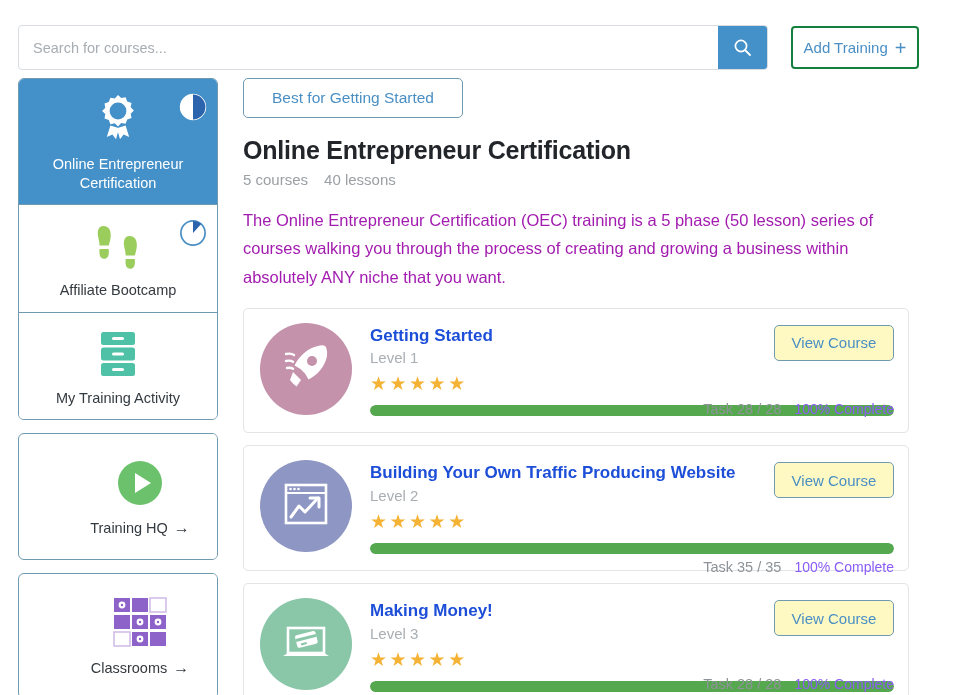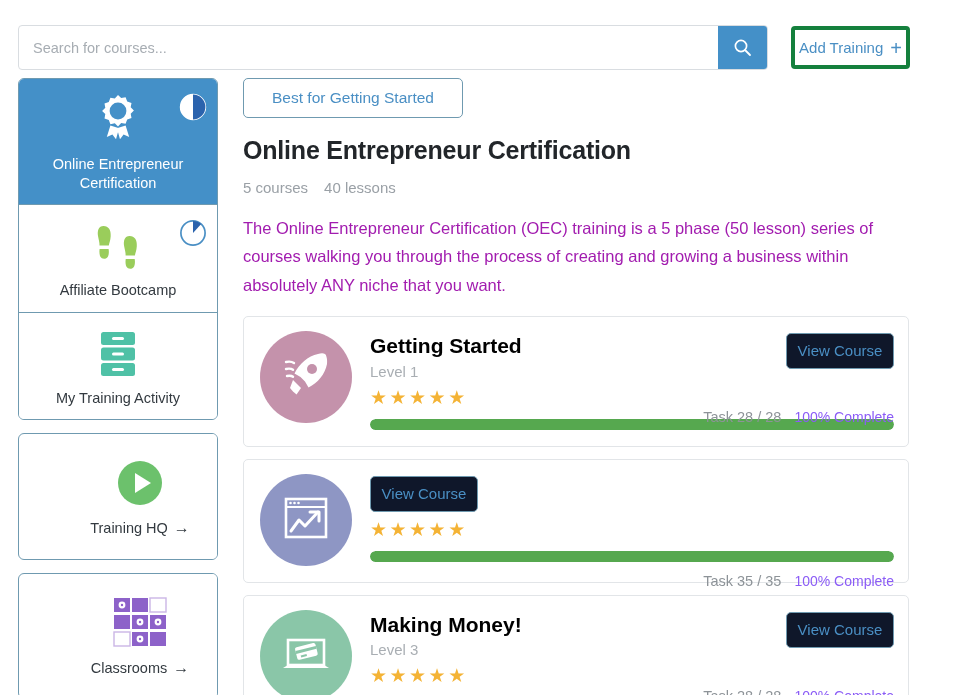--- a/index.html
+++ b/index.html
@@ -13,22 +13,22 @@
   
   .topbar{position:absolute;left:0;top:8px;width:953px;height:72px;display:flex;align-items:center;}
   .search-wrap{position:absolute;left:18px;top:17px;width:750px;height:45px;display:flex;
     border:1px solid #d9dde1;border-radius:4px;background:#fff;box-sizing:border-box;overflow:hidden;}
   .search-input{flex:1;border:0;outline:none;padding:0 14px;font-size:14.5px;color:#3a3a3a;
     font-family:"Liberation Sans","DejaVu Sans",sans-serif;background:transparent;}
   .search-input::placeholder{color:#a7adb3;}
   .search-btn{width:49px;background:#4490c8;display:flex;align-items:center;justify-content:center;
     border:0;cursor:pointer;}
   .search-btn svg{display:block;}
-  .add-training{position:absolute;left:791px;top:18px;width:119px;height:43px;
-    border:4px solid #15803d;border-radius:4px;background:#fff;color:#4a8fc4;
+  .add-training{position:absolute;left:791px;top:18px;width:128px;height:43px;
+    border:2px solid #15803d;border-radius:4px;background:#fff;color:#4a8fc4;
     font-size:15px;display:flex;align-items:center;justify-content:center;gap:7px;cursor:pointer;
     font-family:"Liberation Sans","DejaVu Sans",sans-serif;box-sizing:border-box;}
   .add-training .plus{font-size:20px;line-height:1;color:#4a8fc4;font-weight:400;}
 
   
   .sidebar{position:absolute;left:18px;top:78px;width:200px;}
   .side-group{border:1px solid #6f9ab0;border-radius:6px;overflow:hidden;background:#fff;}
   .side-group + .side-group{margin-top:13px;padding-left:44px;}
   .side-item{position:relative;background:#fff;border-bottom:1px solid #6f9ab0;
     padding:14px 8px 12px;text-align:center;cursor:pointer;box-sizing:border-box;}
@@ -42,35 +42,35 @@
     width:0;height:0;border-top:13px solid transparent;border-bottom:13px solid transparent;
     border-left:13px solid #4490c8;}
   .arrow-txt{margin-left:6px;font-size:16px;}
 
   
   .main{position:absolute;left:243px;top:78px;width:700px;}
   .tag-btn{display:inline-flex;align-items:center;justify-content:center;height:40px;padding:0 28px;
     border:1px solid #6f9ab0;border-radius:5px;background:#fff;color:#4a8fc4;font-size:15.5px;cursor:pointer;
     font-family:"Liberation Sans","DejaVu Sans",sans-serif;box-sizing:border-box;}
   .course-title{margin:18px 0 0;font-size:25px;font-weight:bold;color:#22262a;letter-spacing:-0.2px;}
-  .meta-row{margin-top:14px;font-size:15px;color:#9aa0a6;display:flex;gap:16px;}
+  .meta-row{margin-top:6px;font-size:15px;color:#9aa0a6;display:flex;gap:16px;}
   .desc{margin-top:18px;font-size:16.5px;line-height:1.72;color:#a21caf;width:672px;}
 
   
   .cards{margin-top:16px;}
   .card{position:relative;display:flex;align-items:flex-start;border:1px solid #e2e5e8;border-radius:5px;
     background:#fff;padding:14px 14px 16px 16px;box-sizing:border-box;width:666px;margin-bottom:12px;}
   .thumb{width:92px;height:92px;border-radius:50%;flex:0 0 92px;display:flex;align-items:center;
     justify-content:center;margin-right:18px;}
   .card-body{flex:1;position:relative;min-width:0;padding-top:2px;}
   .card-head{display:flex;justify-content:space-between;align-items:flex-start;gap:10px;}
-  .c-title{font-size:21px;font-weight:bold;color:#000000;line-height:1.28;max-width:390px;}
+  .c-title{font-size:17px;font-weight:bold;color:#1d4ed8;line-height:1.28;max-width:390px;}
   .c-level{font-size:15px;color:#a9aeb3;margin-top:3px;}
   .stars{margin-top:8px;font-size:19px;color:#f4b335;letter-spacing:2.5px;line-height:1;}
-  .view-btn{flex:0 0 auto;width:108px;height:36px;border:1px solid #6f9ab0;border-radius:5px;background:#0f172a;
+  .view-btn{flex:0 0 auto;width:120px;height:36px;border:1px solid #6f9ab0;border-radius:5px;background:#fef9c3;
     color:#4a8fc4;font-size:15px;display:flex;align-items:center;justify-content:center;cursor:pointer;
     font-family:"Liberation Sans","DejaVu Sans",sans-serif;box-sizing:border-box;}
   .prog-meta{position:absolute;right:0;top:52px;display:flex;align-items:baseline;gap:13px;white-space:nowrap;margin-top:26px;}
   .task-txt{font-size:14.5px;color:#8d9398;}
   .pct-txt{font-size:14px;color:#8b5cf6;}
   .bar{margin-top:12px;height:11px;border-radius:6px;background:#e9ecef;overflow:hidden;width:100%;}
   .bar-fill{height:100%;border-radius:6px;background:#56a84f;}
 </style>
 </head>
 <body>
@@ -280,20 +280,24 @@
                 <circle cx="16.5" cy="13" r="1.3"></circle>
                 <circle cx="20.5" cy="13" r="1.3"></circle>
               </g>
               <path d="M13 41 L21 30 L27 36 L40 22" fill="none" stroke="#ffffff" stroke-width="3" stroke-linecap="round" stroke-linejoin="round"></path>
               <path d="M32 22 L41 22 L41 31" fill="none" stroke="#ffffff" stroke-width="3" stroke-linecap="round" stroke-linejoin="round"></path>
             </svg>
           </span>
         </div>
         <div class="card-body">
           <div class="card-head">
+            <div>
+              <div class="c-title">Building Your Own Traffic Producing Website</div>
+              <div class="c-level">Level 2</div>
+            </div>
             <div class="view-btn">View Course</div>
           </div>
           <div class="stars">★★★★★</div>
           <div class="prog-meta" style="top:73px;">
             <span class="task-txt">Task 35 / 35</span>
             <span class="pct-txt">100% Complete</span>
           </div>
           <div class="bar">
             <div class="bar-fill" style="width:100%"></div>
           </div>

